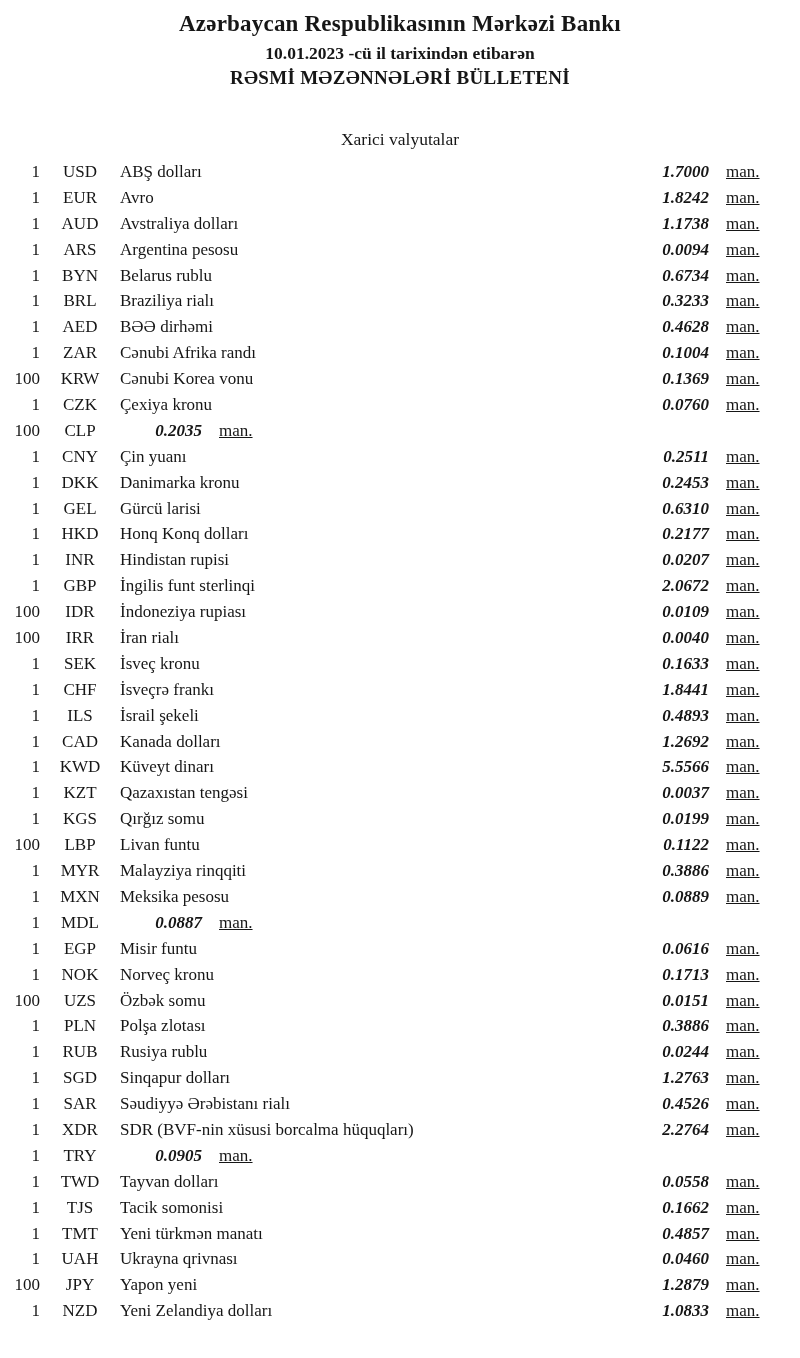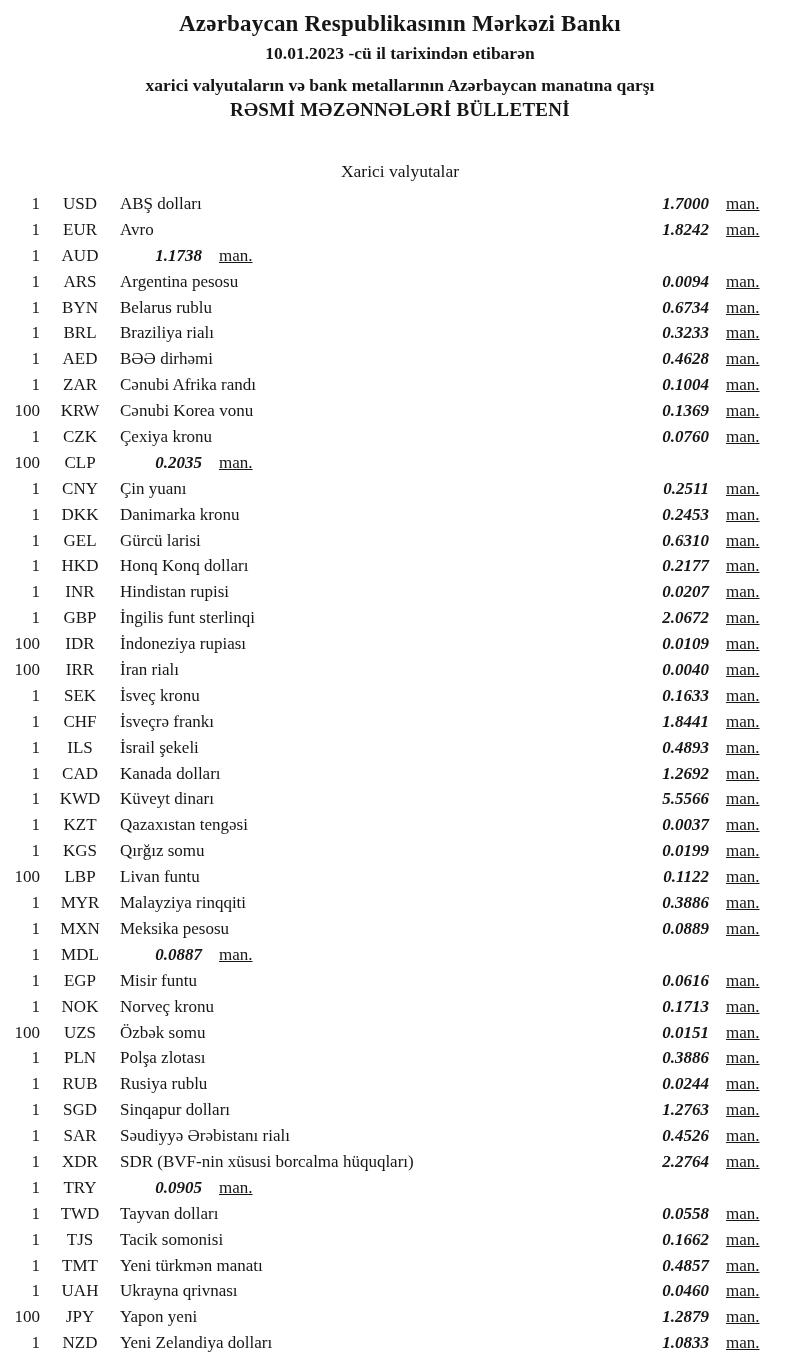--- a/index.html
+++ b/index.html
@@ -96,21 +96,20 @@
     text-decoration: underline;
   }
 </style>
 </head>
 <body>
 
 <div class="page">
   <div class="hdr">
     <div class="bank-name">Azərbaycan Respublikasının Mərkəzi Bankı</div>
     <div class="date-line">10.01.2023 -cü il tarixindən etibarən</div>
-    <div class="subject-line">xarici valyutaların və bank metallarının Azərbaycan manatına qarşı</div>
     <div class="bulletin-title">RƏSMİ MƏZƏNNƏLƏRİ BÜLLETENİ</div>
   </div>
 
   <div class="section-title">Xarici valyutalar</div>
 
   <div class="rates">
   <div class="row">
     <span class="qty">1</span>
     <span class="code">USD</span>
     <span class="name">ABŞ dolları</span>
@@ -122,20 +121,21 @@
     <span class="qty">1</span>
     <span class="code">EUR</span>
     <span class="name">Avro</span>
     <span class="rate">1.8242</span>
     <span class="unit">man.</span>
   </div>
 
   <div class="row">
     <span class="qty">1</span>
     <span class="code">AUD</span>
+    <span class="name">Avstraliya dolları</span>
     <span class="rate">1.1738</span>
     <span class="unit">man.</span>
   </div>
 
   <div class="row">
     <span class="qty">1</span>
     <span class="code">ARS</span>
     <span class="name">Argentina pesosu</span>
     <span class="rate">0.0094</span>
     <span class="unit">man.</span>

